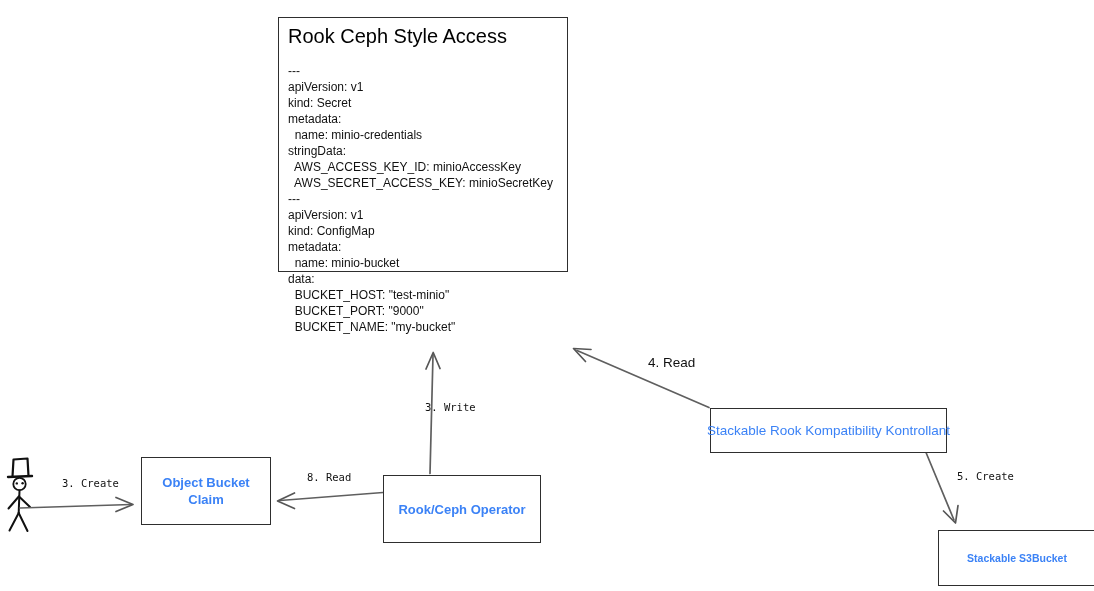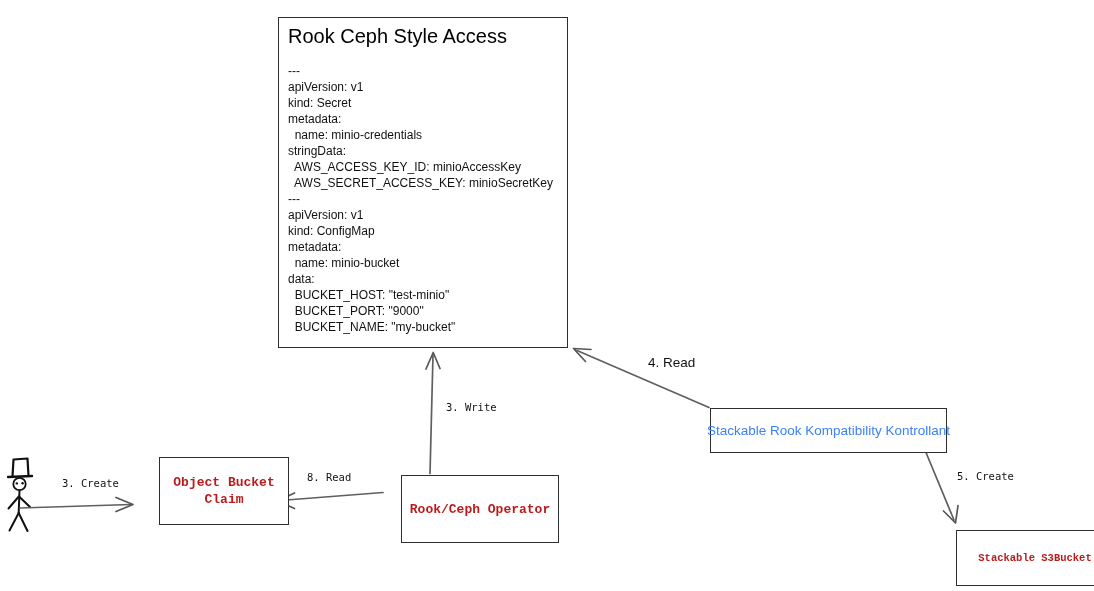--- a/index.html
+++ b/index.html
@@ -11,52 +11,52 @@
     font-family:"Liberation Sans", sans-serif;
     color:#1a1a1a;
   }
   .layer{position:absolute;left:0;top:0;width:1094px;height:591px;}
   .box{
     position:absolute;
     border:1.6px solid #2e2e2e;
     background:#ffffff;
     box-sizing:border-box;
   }
-  .main-box{left:278px;top:17px;width:290px;height:331px;}
+  .main-box{left:278px;top:17px;width:290px;height:255px;}
   .main-title{
     position:absolute;left:9px;top:6px;
     font-size:20px;line-height:24px;color:#000;
     white-space:nowrap;
   }
   .yaml{
     position:absolute;left:9px;top:45px;margin:0;
     font-family:"Liberation Sans", sans-serif;
     font-size:12px;line-height:16px;color:#111;
     white-space:pre;
   }
   .mono-node{
     display:flex;align-items:center;justify-content:center;text-align:center;
-    font-family:Liberation Mono, monospace;
-    font-weight:700;color:#b91c1c;margin-left:18px;
+    font-family:Liberation Sans, sans-serif;
+    font-weight:700;color:#3b82f6;
   }
   .obc-box{left:141px;top:457px;width:130px;height:68px;font-size:13px;line-height:17px;}
   .obc-box span{display:block;width:110px;}
   .operator-box{left:383px;top:475px;width:158px;height:68px;font-size:13px;}
   .s3-box{left:938px;top:530px;width:158px;height:56px;font-size:10.5px;}
   .kontrollant-box{
     left:710px;top:408px;width:237px;height:45px;
     display:flex;align-items:center;justify-content:center;
     font-size:13.5px;white-space:nowrap;color:#3b82f6;
   }
   .elabel{position:absolute;white-space:nowrap;color:#111;text-align:right;}
   .elabel.mono{font-family:"DejaVu Sans Mono", monospace;font-size:10.5px;}
   .elabel.sans{font-family:"Liberation Sans", sans-serif;font-size:13.5px;}
   .lbl-1{left:62px;top:477px;}
   .lbl-2{left:307px;top:471px;}
-  .lbl-3{left:446px;top:401px;}
+  .lbl-3{left:425px;top:401px;}
   .lbl-4{left:648px;top:355px;}
   .lbl-5{left:957px;top:470px;}
   svg .shaft{stroke:#5f5f5f;stroke-width:1.7;fill:none;stroke-linecap:round;}
   svg .head{stroke:#565656;stroke-width:1.7;fill:none;stroke-linejoin:round;stroke-linecap:round;}
   svg .figure{stroke:#111;fill:none;stroke-linecap:round;stroke-linejoin:round;}
 </style>
 </head>
 <body>
 
 <div class="canvas">

